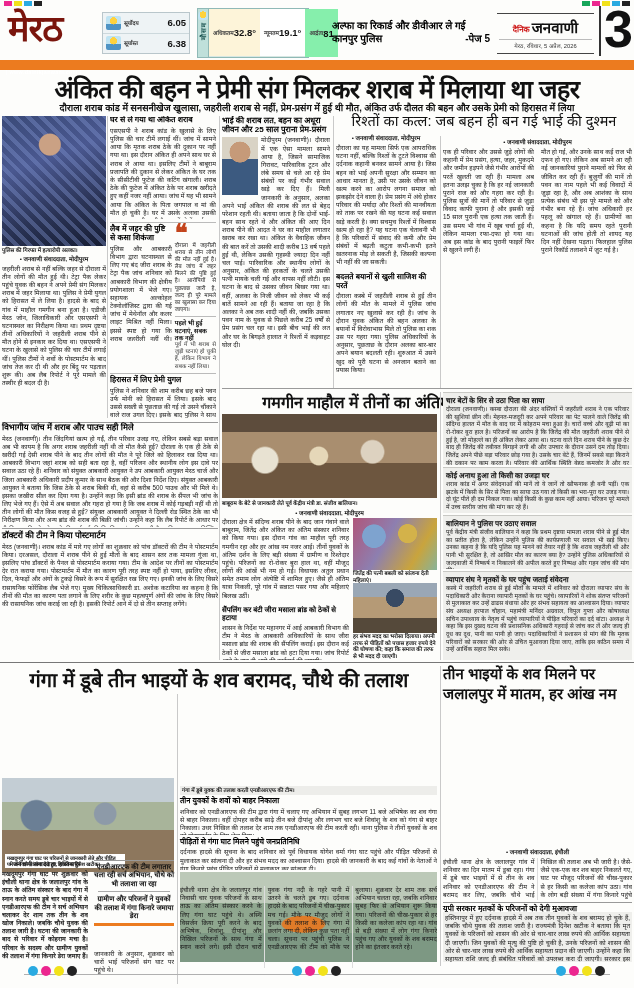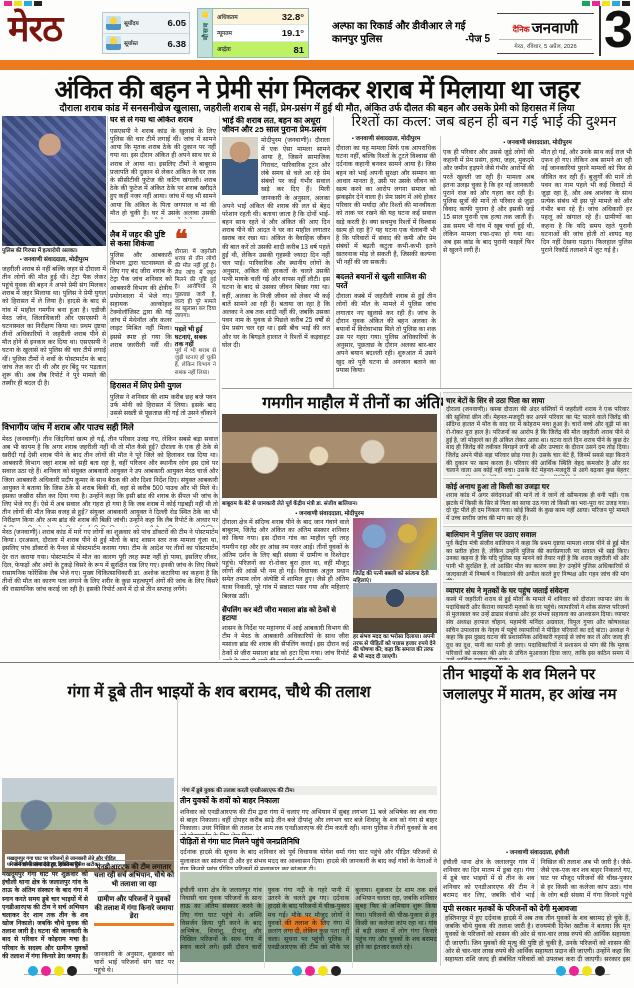--- a/index.html
+++ b/index.html
@@ -22,23 +22,23 @@
 .sunrow:last-child{border-bottom:none}
 .sun-ico{width:15px;height:14px;border-radius:2px;background:
  radial-gradient(circle at 50% 35%,#ffd23d 0 30%,transparent 31%),
  linear-gradient(180deg,#bfe3f2 0 60%,#4e93c4 60% 100%)}
 .sunlab{font-size:5.6px;font-weight:bold;color:#333;flex:1}
 .sunval{font-size:9.5px;font-weight:bold}
 .wxbox{display:flex;border:1px solid #8fb9b6;background:#fff}
 .wxtab{width:15px;background:#bfe0da;border-right:1px solid #8fb9b6;display:flex;flex-direction:column;align-items:center;padding-top:2px}
 .wxtab .wi{width:10px;height:9px;border-radius:50% 50% 2px 2px;background:radial-gradient(circle at 50% 40%,#ffd23d 0 45%,#bfe3f2 46%)}
 .wxtab .wt{writing-mode:vertical-rl;transform:rotate(180deg);font-size:7px;font-weight:bold;color:#16504c;letter-spacing:1px;margin-top:2px}
-.wxrows{flex:1;display:flex;flex-direction:column}
+.wxrows{flex:1;display:flex;}
 .wxrow{flex:1;display:flex;align-items:center;padding:0 4px;border-bottom:1px solid #d7e7e3}
-.wxrow:nth-child(1){background:#fdf4d9}.wxrow:nth-child(2){background:#ffffff}.wxrow:nth-child(3){background:#bef264;border-bottom:none}
+.wxrow:nth-child(1){background:#fdf4d9}.wxrow:nth-child(2){background:#ffffff}.wxrow:nth-child(3){background:#86efac;border-bottom:none}
 .wxlab{font-size:5.8px;font-weight:bold;color:#444;flex:1}
 .wxval{font-size:9.5px;font-weight:bold}
 .teaser{font-size:10px;font-weight:bold;line-height:1.3;color:#000}
 .brand{border-top:1.5px solid #444;border-bottom:1.5px solid #444;padding:3px 2px;text-align:center}
 .brand .pfx{color:#c11;font-size:8px;font-weight:bold;vertical-align:middle;margin-right:2px}
 .brand .nm{font-size:15px;font-weight:bold;letter-spacing:0}
 .brand .dt{font-size:5.8px;color:#333;margin-top:2px;border-top:1px solid #bbb;padding-top:2px}
 .pgno{font-size:52px;font-weight:bold;line-height:.9}
 .obar{position:absolute;left:0;top:60px;width:634px;height:10px;background:#ec7b1f}
 .obar span{font-size:5.4px;color:#fff;font-weight:bold;line-height:10px;padding-left:6px;letter-spacing:.3px}
@@ -179,21 +179,21 @@
   <div class="abs" style="left:2px;top:116px;width:104px;height:302px;display:flex;flex-direction:column">
     <div class="photo p-accused" style="height:130px"></div>
     <div class="caption" style="margin:1px 0">पुलिस की गिरफ्त में हत्यारोपी अलका।</div>
     <div class="byline">• जनवाणी संवाददाता, मोदीपुरम</div>
     <div class="body-txt" style="flex:1;margin-top:2px">जहरीली शराब से नहीं बल्कि जहर से दौराला में तीन लोगों की मौत हुई थी। टेट्रा पैक लेकर पहुंचे युवक की बहन ने अपने प्रेमी संग मिलकर शराब में जहर मिलाया था। पुलिस ने प्रेमी युगल को हिरासत में ले लिया है। हादसे के बाद से गांव में माहौल गमगीन बना हुआ है। एडीजी मेरठ जोन, जिलाधिकारी और एसएसपी ने घटनास्थल का निरीक्षण किया था। प्रथम दृष्टया तीनों अधिकारियों ने जहरीली शराब पीने से मौत होने से इनकार कर दिया था। एसएसपी ने घटना के खुलासे को पुलिस की चार टीमें लगाई थीं। पुलिस टीमों ने शवों के पोस्टमार्टम के बाद जांच तेज कर दी थी और हर बिंदु पर पड़ताल शुरू की। अब लैब रिपोर्ट ने पूरे मामले की तस्वीर ही बदल दी है।</div>
   </div>
 
   <div class="abs" style="left:110px;top:116px;width:106px;height:302px;overflow:hidden">
     <div class="st">घर से ले गया था अंकित शराब</div>
     <div class="body-txt" style="height:92px">एसएसपी ने शराब कांड के खुलासे के लिए पुलिस की चार टीमें लगाई थीं। जांच में सामने आया कि मृतक शराब ठेके की दुकान पर नहीं गया था। इस दौरान अंकित ही अपने साथ घर से शराब ले आया था। इसलिए टीमों ने बाबूराम प्रजापति की दुकान से लेकर अंकित के घर तक के सीसीटीवी फुटेज की कटिंग खंगाली। शराब ठेके की फुटेज में अंकित ठेके पर शराब खरीदते हुए कहीं नजर नहीं आया। जांच में यह भी सामने आया कि अंकित के पिता जगपाल व मां की मौत हो चुकी है। घर में उसके अलावा उसकी बहन अलका ही रहती है। घर में दोनों भाई-बहन ही रहते थे। इसके चलते पुलिस का शक गहराता चला गया और बहन से पूछताछ शुरू की गई।</div>
-    <div style="display:flex;gap:3px;margin-top:3px;border-top:1px solid #bbb;padding-top:8px">
+    <div style="display:flex;gap:3px;margin-top:3px;border-top:1px solid #bbb;padding-top:2px">
       <div style="width:60%">
         <div class="st">लैब में जहर की पुष्टि से कसा शिकंजा</div>
         <div class="body-txt" style="height:96px">पुलिस और आबकारी विभाग द्वारा घटनास्थल से लिए गए बंद जीरा शराब के टेट्रा पैक जांच शनिवार को आबकारी विभाग की क्षेत्रीय प्रयोगशाला में भेजे गए। सहायक अल्कोहल टेक्नोलॉजिस्ट द्वारा की गई जांच में मेथेनॉल और कलर लाइट मिश्रित नहीं मिला। इससे स्पष्ट हो गया कि शराब जहरीली नहीं थी। जहर की पुष्टि के बाद पुलिस की जांच का दायरा बढ़ता गया।</div>
       </div>
       <div style="width:40%">
         <div class="qg">❝</div>
         <div class="qt">दौराला में जहरीली शराब से तीन लोगों की मौत नहीं हुई है। लैब जांच में जहर मिलने की पुष्टि हुई है। आरोपियों से पूछताछ जारी है, जल्द ही पूरे मामले का खुलासा कर दिया जाएगा।</div>
         <div class="more-t">पहले भी हुई घटनाएं, सबक तक नहीं</div>
         <div class="more-b">पूर्व में भी शराब से जुड़ी घ्टनाएं हो चुकी हैं, लेकिन विभाग ने सबक नहीं लिया।</div>
       </div>
@@ -227,20 +227,21 @@
       <div class="body-txt" style="width:50%">एक ही परिवार और उससे जुड़े लोगों की कहानी में प्रेम प्रसंग, हत्या, जहर, मुकदमे और जमीन हड़पने जैसे गंभीर आरोपों की परतें खुलती जा रही हैं। मामला अब इतना उलझ चुका है कि हर नई जानकारी पुराने राज को और गहरा कर रही है। पुलिस सूत्रों की मानें तो परिवार से जुड़ा विवाद काफी पुराना है और इसकी जड़ें 15 साल पुरानी एक हत्या तक जाती हैं। उस समय भी गांव में खूब चर्चा हुई थी, लेकिन मामला रफा-दफा हो गया था। अब इस कांड के बाद पुरानी फाइलें फिर से खुलने लगी हैं।</div>
       <div class="body-txt" style="width:50%">मौत हो गई, और उनके साथ कई राज भी दफन हो गए। लेकिन अब सामने आ रही नई जानकारियां पुराने मामलों को फिर से जीवित कर रही हैं। बुजुर्गों की मानें तो पवन का नाम पहले भी कई विवादों में जुड़ा रहा है, और अब आशंका के साथ प्रत्येक संबंध भी इस पूरे मामले को और गंभीर बना रहे हैं। जांच अधिकारी हर पहलू को खंगाल रहे हैं। ग्रामीणों का कहना है कि यदि समय रहते पुरानी घटनाओं की जांच होती तो शायद यह दिन नहीं देखना पड़ता। फिलहाल पुलिस पुराने रिकॉर्ड तलाशने में जुट गई है।</div>
     </div>
   </div>
 
   <div class="abs" style="left:2px;top:422px;width:216px">
     <div class="st" style="font-size:8.4px;border-top:1px solid #999;padding-top:0">विभागीय जांच में शराब और पाउच सही मिले</div>
     <div class="body-txt" style="height:92px">मेरठ (जनवाणी)। तीन जिंदगियां खत्म हो गईं, तीन परिवार उजड़ गए, लेकिन सबसे बड़ा सवाल अब भी कायम है कि अगर शराब जहरीली नहीं थी तो मौत कैसे हुई? दौराला के एक ही ठेके से खरीदी गई देसी शराब पीने के बाद तीन लोगों की मौत ने पूरे जिले को हिलाकर रख दिया था। आबकारी विभाग जहां शराब को सही बता रहा है, वहीं परिजन और स्थानीय लोग इस दावे पर सवाल उठा रहे हैं। शनिवार को संयुक्त आबकारी आयुक्त ने उप आबकारी आयुक्त मेरठ चार्ज और जिला आबकारी अधिकारी प्रदीप कुमार के साथ बैठक की और दिशा निर्देश दिए। संयुक्त आबकारी आयुक्त ने बताया कि जिस ठेके से शराब बिकी थी, वहां से करीब 500 पाउच और भी मिले थे। इसका जखीरा सील कर दिया गया है। उन्होंने कहा कि इसी ब्रांड की शराब के सैंपल भी जांच के लिए भेजे गए हैं। ऐसे में अब सवाल और गहरा हो गया है कि जब शराब में कोई गड़बड़ी नहीं थी तो तीन लोगों की मौत किस वजह से हुई? संयुक्त आबकारी आयुक्त ने दिल्ली रोड स्थित ठेके का भी निरीक्षण किया और अन्य ब्रांड की शराब की बिक्री जांची। उन्होंने कहा कि लैब रिपोर्ट के आधार पर ही विभाग की ओर से आगे की कार्रवाई की नियमित जांच की जाती है, ताकि गुणवत्ता सुनिश्चित की जा सके।</div>
   </div>
   <div class="abs" style="left:2px;top:528px;width:216px">
+    <div class="st" style="font-size:8.4px;border-top:1px solid #999;padding-top:2px">डॉक्टरों की टीम ने किया पोस्टमार्टम</div>
     <div class="body-txt" style="height:116px">मेरठ (जनवाणी)। शराब कांड में मारे गए लोगों का शुक्रवार को पांच डॉक्टरों की टीम ने पोस्टमार्टम किया। दरअसल, दौराला में शराब पीने से हुई मौतों के बाद शासन स्तर तक मामला गूंजा था, इसलिए पांच डॉक्टरों के पैनल से पोस्टमार्टम कराया गया। टीम के आदेश पर तीनों का पोस्टमार्टम देर रात कराया गया। पोस्टमार्टम में मौत का कारण पूरी तरह स्पष्ट नहीं हो पाया, इसलिए लीवर, दिल, फेफड़ों और अंगों के टुकड़े विसरे के रूप में सुरक्षित रख लिए गए। इनकी जांच के लिए विसरे रासायनिक फोरेंसिक लैब भेजे गए। मुख्य चिकित्साधिकारी डा. अशोक कटारिया का कहना है कि तीनों की मौत का कारण पता लगाने के लिए शरीर के कुछ महत्वपूर्ण अंगों की जांच के लिए विसरे की रासायनिक जांच कराई जा रही है। इसकी रिपोर्ट आने में दो से तीन सप्ताह लगेंगे।</div>
   </div>
 
   <div class="hr" style="left:222px;top:388px;width:410px"></div>
   <div class="abs" style="left:226px;top:391px;width:406px;font-size:16px;font-weight:bold;text-align:center;white-space:nowrap;overflow:hidden">गमगीन माहौल में तीनों का अंतिम संस्कार, हर आंख हुई नम</div>
 
   <div class="photo p-room abs" style="left:222px;top:414px;width:215px;height:84px"></div>
   <div class="abs caption" style="left:222px;top:500px;width:215px">बाबूराम के बेटे से जानकारी लेते पूर्व केंद्रीय मंत्री डा. संजीव बालियान।</div>
   <div class="abs byline" style="left:222px;top:509px;width:215px">• जनवाणी संवाददाता, मोदीपुरम</div>
 
@@ -252,41 +253,41 @@
     </div>
     <div style="width:84px;display:flex;flex-direction:column">
       <div class="photo p-women" style="height:52px"></div>
       <div class="caption" style="height:13px;overflow:hidden">जितेंद्र की पत्नी बबली को सांत्वना देती महिलाएं।</div>
       <div class="photo p-crowd" style="height:50px"></div>
       <div class="caption" style="flex:1;overflow:hidden">हर संभव मदद का भरोसा दिलाया। अपनी तरफ से पीड़ितों को पचास हजार रुपये देने की घोषणा की; कहा कि समाज की तरफ से भी मदद दी जाएगी।</div>
     </div>
   </div>
 
   <div class="abs" style="left:443px;top:392px;width:189px;height:268px;display:flex;flex-direction:column;gap:2px">
-    <div class="panel" style="height:84px">
+    <div class="panel" style="height:73px">
       <div class="pt">चार बेटों के सिर से उठा पिता का साया</div>
       <div class="pb">दौराला (जनवाणी)। कस्बा दौराला की अंदर बस्तियों में जहरीली शराब ने एक परिवार की खुशियां छीन लीं। मेहनत-मजदूरी कर अपने परिवार का पेट पालने वाले जितेंद्र की संदिग्ध हालत में मौत के बाद घर में कोहराम मचा हुआ है। चारों बच्चे और बूढ़ी मां का रो-रोकर बुरा हाल है। परिजनों का आरोप है कि जितेंद्र की मौत जहरीली शराब पीने से हुई है, जो मोहल्ले का ही अंकित लेकर आया था। घटना वाले दिन शराब पीने के कुछ देर बाद ही जितेंद्र की तबीयत बिगड़ने लगी थी और उपचार के दौरान उसने दम तोड़ दिया। जितेंद्र अपने पीछे बड़ा परिवार छोड़ गया है। उसके चार बेटे हैं, जिनमें सबसे बड़ा किराने की दुकान पर काम करता है। परिवार की आर्थिक स्थिति बेहद कमजोर है और घर चलाने वाला अब कोई नहीं बचा। उसके बेटे मेहनत-मजदूरी से आगे बढ़कर कुछ बेहतर मुकाम हासिल करें, लेकिन उसी जीवनभर कठिन परिस्थितियों का सामना न करना पड़े, लेकिन उसकी अकाल मौत ने सब सपने अधूरे छोड़ दिए।</div>
     </div>
     <div class="panel" style="height:46px">
       <div class="pt">कोई अनाथ हुआ तो किसी का उजड़ा घर</div>
       <div class="pb">शराब कांड में अगर संवेदनाओं की मानें तो ये जानें तो खौफनाक ही बनी पड़ीं। एक झटके में किसी के सिर से पिता का साया उठ गया तो किसी का भरा-पूरा घर उजड़ गया। दो घूंट पीते ही दम निकल गया। कोई किसी के कुछ काम नहीं आया। परिजन पूरे मामले में उच्च स्तरीय जांच की मांग कर रहे हैं।</div>
     </div>
     <div class="panel" style="height:54px">
       <div class="pt">बालियान ने पुलिस पर उठाए सवाल</div>
       <div class="pb">पूर्व केंद्रीय मंत्री संजीव बालियान ने कहा कि प्रथम दृष्टया मामला शराब पीने से हुई मौत का प्रतीत होता है, लेकिन उन्होंने पुलिस की कार्यप्रणाली पर सवाल भी खड़े किए। उनका कहना है कि यदि पुलिस यह मानने को तैयार नहीं है कि शराब जहरीली थी और पानी भी सुरक्षित है, तो आखिर मौत का कारण क्या है? उन्होंने पुलिस अधिकारियों से जल्दबाजी में निष्कर्ष न निकालने की अपील करते हुए निष्पक्ष और गहन जांच की मांग की।</div>
     </div>
     <div class="panel" style="flex:1">
       <div class="pt">व्यापार संघ ने मृतकों के घर पहुंच जताई संवेदना</div>
       <div class="pb">कस्बे में जहरीली शराब से हुई मौतों के मामले में शनिवार को दौराला व्यापार संघ के पदाधिकारी और कैराना व्यापारी मृतकों के घर पहुंचे। व्यापारियों ने शोक संतप्त परिजनों से मुलाकात कर उन्हें ढाढस बंधाया और हर संभव सहायता का आश्वासन दिया। व्यापार संघ अध्यक्ष हरपाल चौहान, महामंत्री मनिंदर अग्रवाल, विपुल गुप्ता और कोषाध्यक्ष सचिन उपाध्याय के नेतृत्व में पहुंचे व्यापारियों ने पीड़ित परिवारों का दर्द बांटा। अध्यक्ष ने कहा कि इस दुखद घटना की प्रशासनिक अधिकारी गहराई से जांच कर लें और जल्द ही दूध का दूध, पानी का पानी हो जाए। पदाधिकारियों ने प्रशासन से मांग की कि मृतक परिवारों को सरकार की ओर से उचित मुआवजा दिया जाए, ताकि इस कठिन समय में उन्हें आर्थिक सहारा मिल सके।</div>
     </div>
   </div>
 
   <div class="hr" style="left:0;top:662px;width:634px;background:#777"></div>
 
-  <div class="abs" style="left:2px;top:680px;width:434px;font-size:16px;font-weight:bold;text-align:center;white-space:nowrap;overflow:hidden">गंगा में डूबे तीन भाइयों के शव बरामद, चौथे की तलाश</div>
+  <div class="abs" style="left:2px;top:666px;width:434px;font-size:20px;font-weight:bold;text-align:center;white-space:nowrap;overflow:hidden">गंगा में डूबे तीन भाइयों के शव बरामद, चौथे की तलाश</div>
   <div class="abs" style="left:443px;top:664px;width:189px;font-size:15px;font-weight:bold;text-align:left;line-height:1.3">तीन भाइयों के शव मिलने पर जलालपुर में मातम, हर आंख नम</div>
 
   <div class="photo p-riverbank abs" style="left:2px;top:694px;width:172px;height:94px">
     <div class="ovl">मखदूमपुर गंगा घाट पर परिजनों से जानकारी लेते और पीड़ित परिजनों को सांत्वना देते हुए विधायक दिनेश खटीक।</div>
   </div>
   <div class="photo p-boat abs" style="left:180px;top:694px;width:257px;height:90px"></div>
   <div class="abs caption" style="left:180px;top:786px;width:257px;background:#ededea;padding:1px 2px">गंगा में डूबे युवक की तलाश करती एनडीआरएफ की टीम।</div>
 
   <div class="abs byline" style="left:2px;top:860px;width:86px">• जनवाणी संवाददाता, हस्तिनापुर</div>
   <div class="abs body-txt bold" style="left:2px;top:870px;width:86px;height:114px">मखदूमपुर गंगा घाट पर शुक्रवार को इंचौली थाना क्षेत्र के जलालपुर गांव के ताऊ के अंतिम संस्कार के बाद गंगा में स्नान करते समय डूबे चार भाइयों में से एनडीआरएफ की टीम ने सर्च अभियान चलाकर देर शाम तक तीन के शव खोज निकाले। जबकि चौथे युवक की तलाश जारी है। घटना की जानकारी के बाद से परिवार में कोहराम मचा है। परिवार के सदस्य और ग्रामीण युवकों की तलाश में गंगा किनारे डेरा जमाए हैं।</div>

